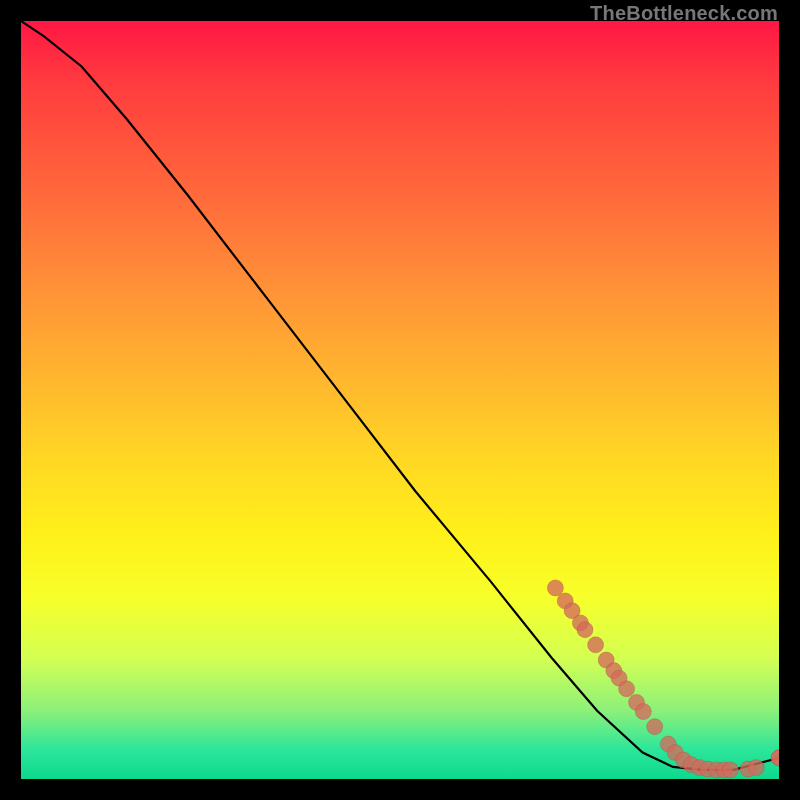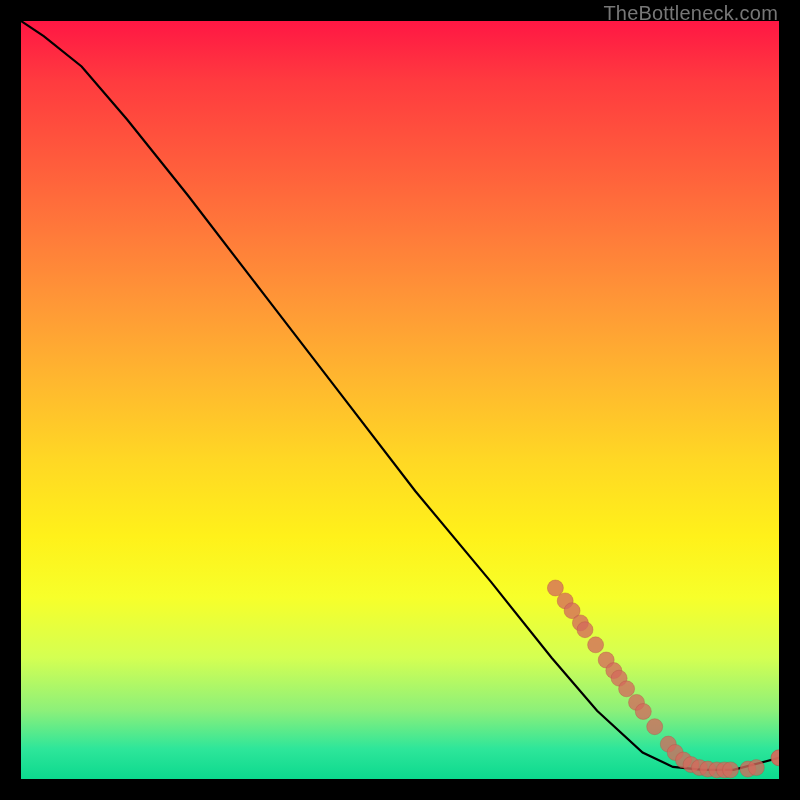--- a/index.html
+++ b/index.html
@@ -39,21 +39,21 @@
       #2ee69a 96%,
       #0cd98e 100%);
   }
   .watermark {
     position: absolute;
     top: 2px;
     right: 22px;
     color: #777;
     font-size: 20px;
     letter-spacing: 0.2px;
-    font-weight: 400;
+    font-weight: 700;
     z-index: 5;
   }
   svg.curve {
     position: absolute;
     left: 0;
     top: 0;
     width: 758px;
     height: 758px;
     z-index: 2;
   }

